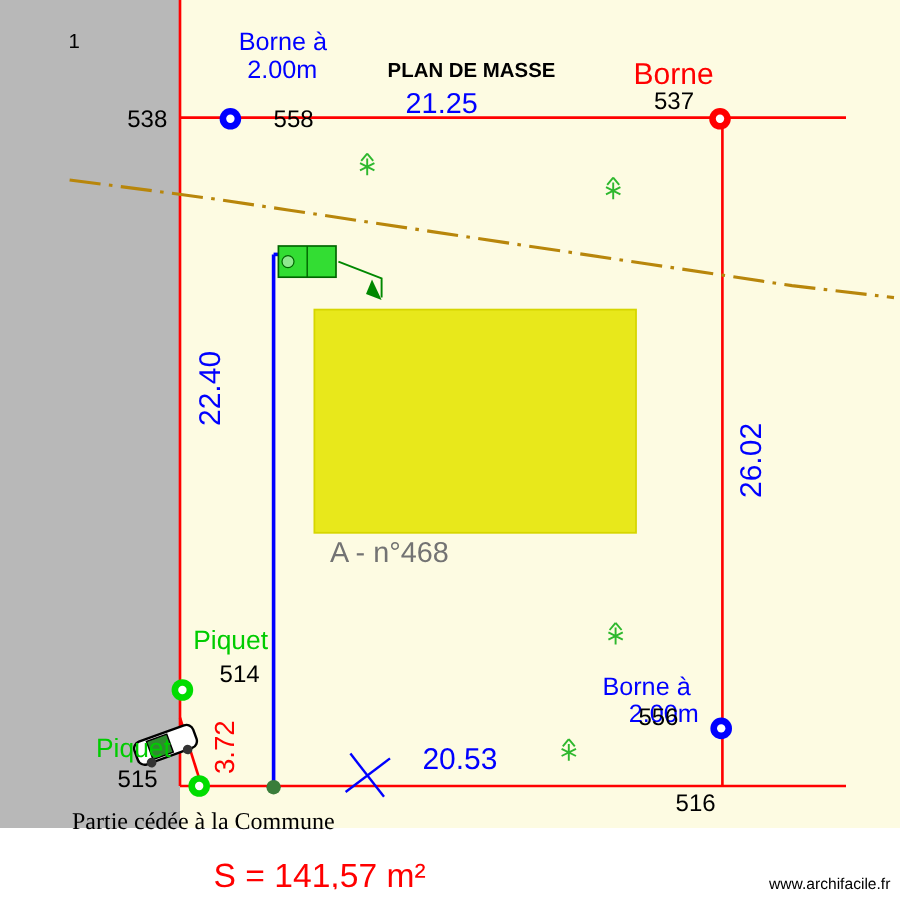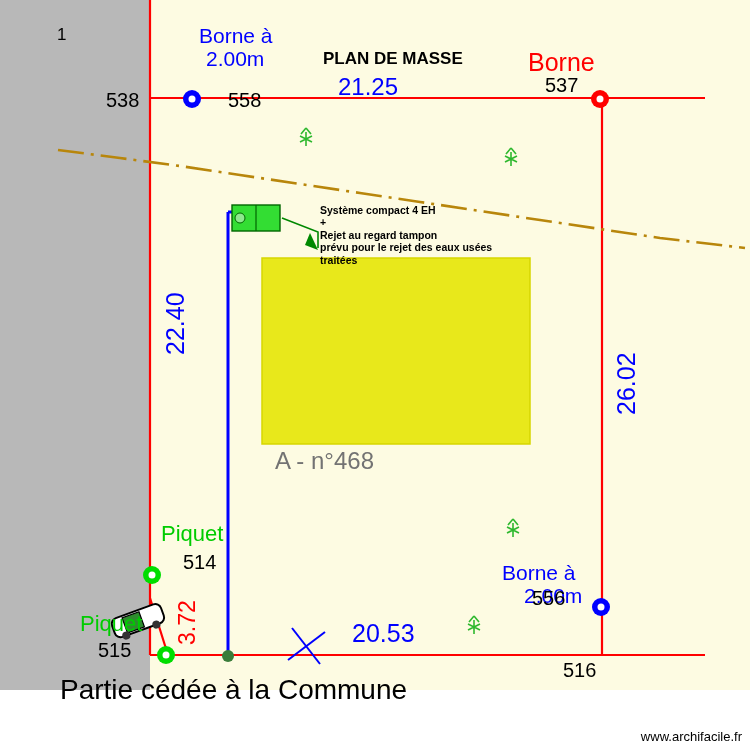--- a/index.html
+++ b/index.html
@@ -166,25 +166,19 @@
   <div class="lbl red rot90" style="left:175px; top:645px; font-size:23px;">3.72</div>
 
   <div class="lbl blue" style="left:352px; top:620px; font-size:25px;">20.53</div>
 
   <div class="lbl blue" style="left:502px; top:562px; font-size:21px;">Borne à</div>
   <div class="lbl blue" style="left:524px; top:585px; font-size:21px;">2.00m</div>
   <div class="lbl black" style="left:532px; top:588px; font-size:20px;">556</div>
 
   <div class="lbl black" style="left:563px; top:660px; font-size:20px;">516</div>
 
-  <div class="lbl black" style="left:60px; top:675px; font-size:28px;">Partie cédée à la Commune</div>
+  <div class="lbl black" style="left:60px; top:675px; font-size:20px;font-family:Liberation Serif, serif;">Partie cédée à la Commune</div>
 
+  <div class="lbl red" style="left:178px; top:715px; font-size:28px; overflow:hidden; height:26px;">S = 141,57 m²</div>
 
-  <div class="note" style="left:320px; top:204px;">
-    <div>Système compact 4 EH</div>
-    <div>+</div>
-    <div>Rejet au regard tampon</div>
-    <div>prévu pour le rejet des eaux usées</div>
-    <div>traitées</div>
-  </div>
 
   <div class="footer">www.archifacile.fr</div>
 </div>
 
 </body></html>

